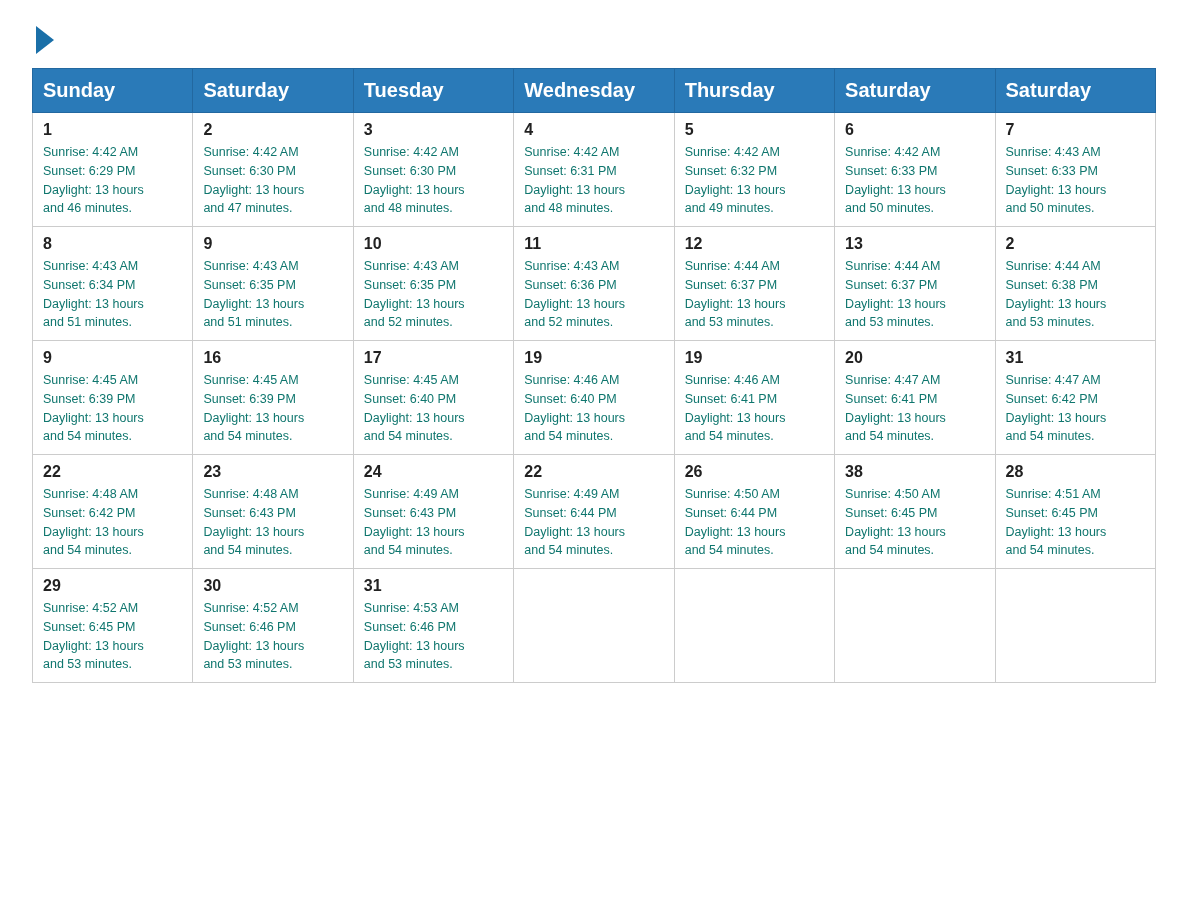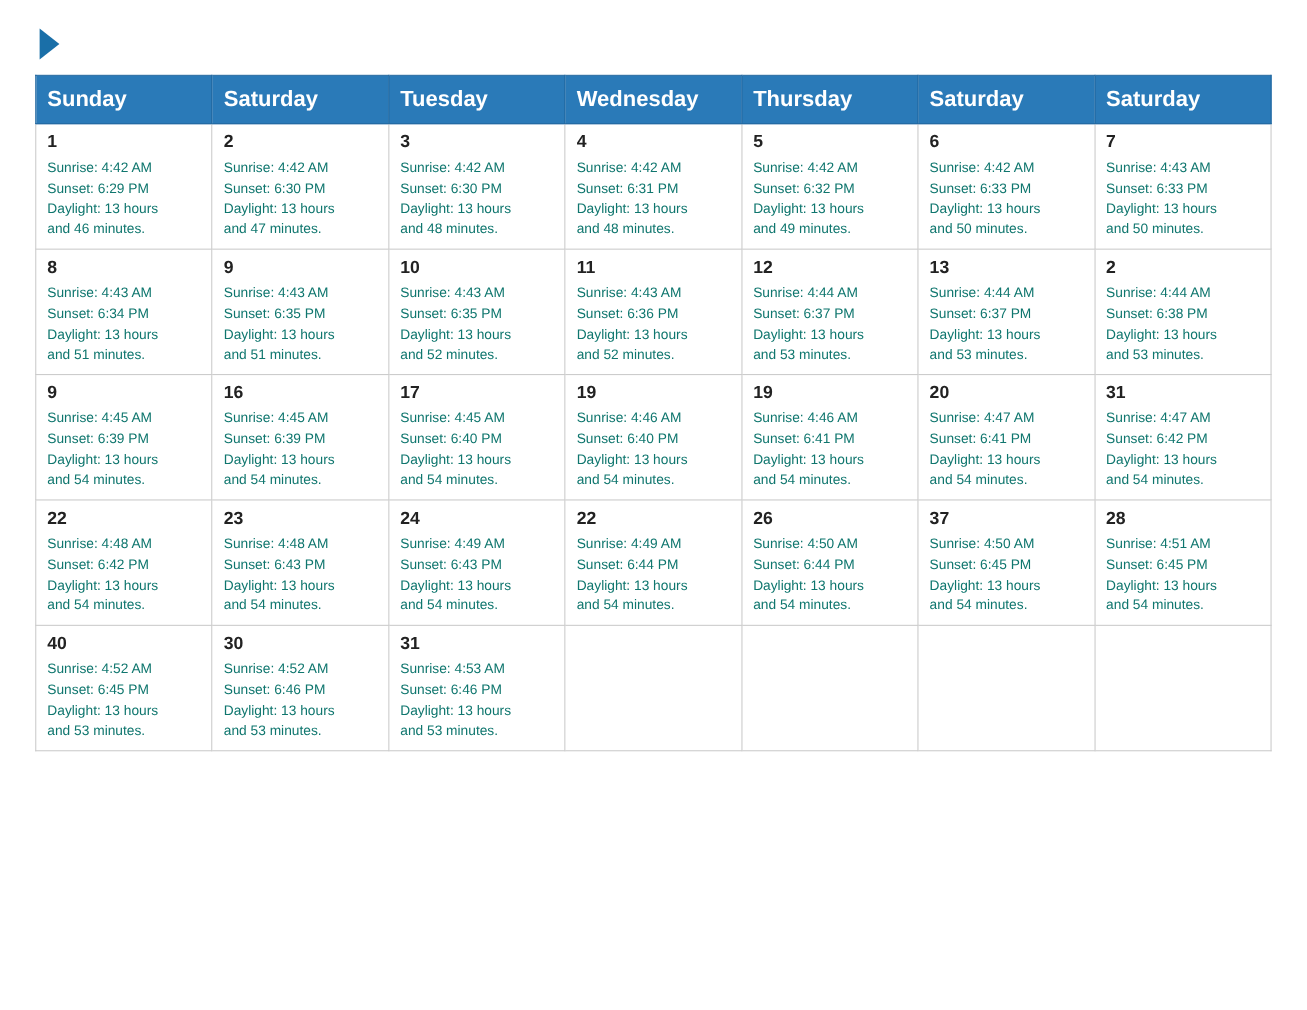--- a/index.html
+++ b/index.html
@@ -372,41 +372,41 @@
         <td>
         <span class="day-number">26</span>
         <div class="day-info">
           Sunrise: 4:50 AM<br>
           Sunset: 6:44 PM<br>
           Daylight: 13 hours<br>
           and 54 minutes.
         </div>
       </td>
         <td>
-        <span class="day-number">37</span>
+        <span class="day-number">38</span>
         <div class="day-info">
           Sunrise: 4:50 AM<br>
           Sunset: 6:45 PM<br>
           Daylight: 13 hours<br>
           and 54 minutes.
         </div>
       </td>
         <td>
         <span class="day-number">28</span>
         <div class="day-info">
           Sunrise: 4:51 AM<br>
           Sunset: 6:45 PM<br>
           Daylight: 13 hours<br>
           and 54 minutes.
         </div>
       </td>
       </tr>
       <tr>
         <td>
-        <span class="day-number">40</span>
+        <span class="day-number">29</span>
         <div class="day-info">
           Sunrise: 4:52 AM<br>
           Sunset: 6:45 PM<br>
           Daylight: 13 hours<br>
           and 53 minutes.
         </div>
       </td>
         <td>
         <span class="day-number">30</span>
         <div class="day-info">

